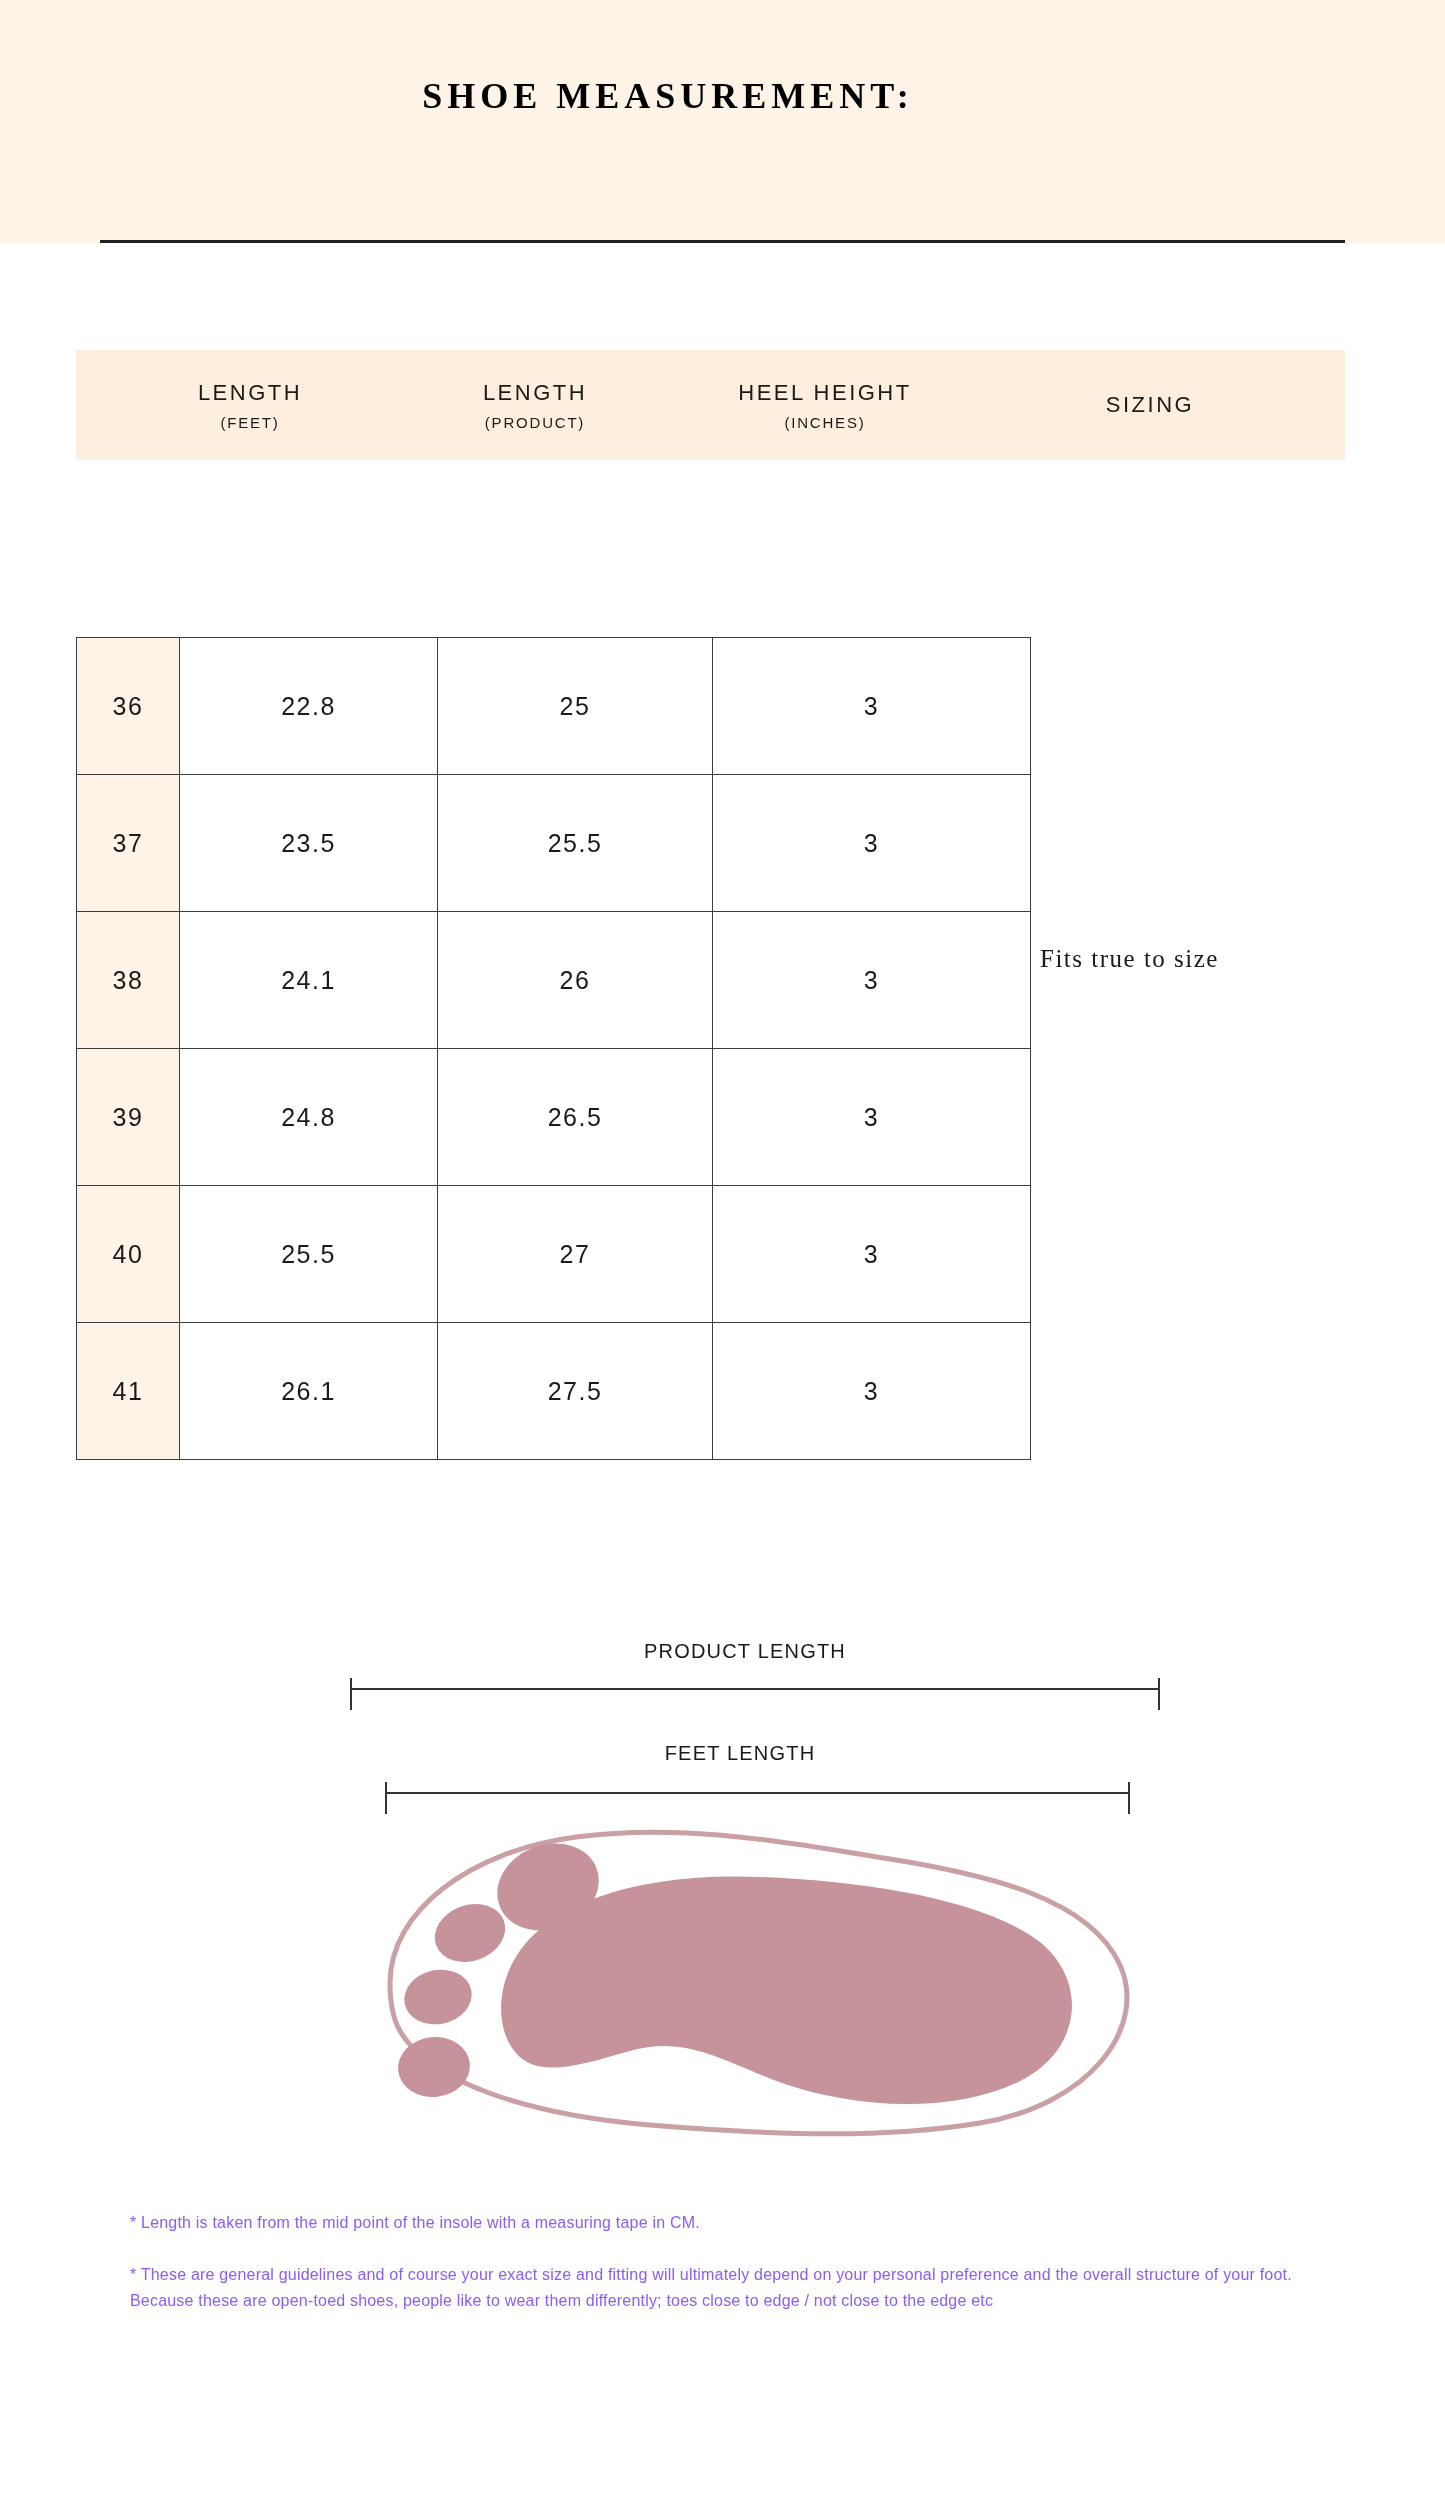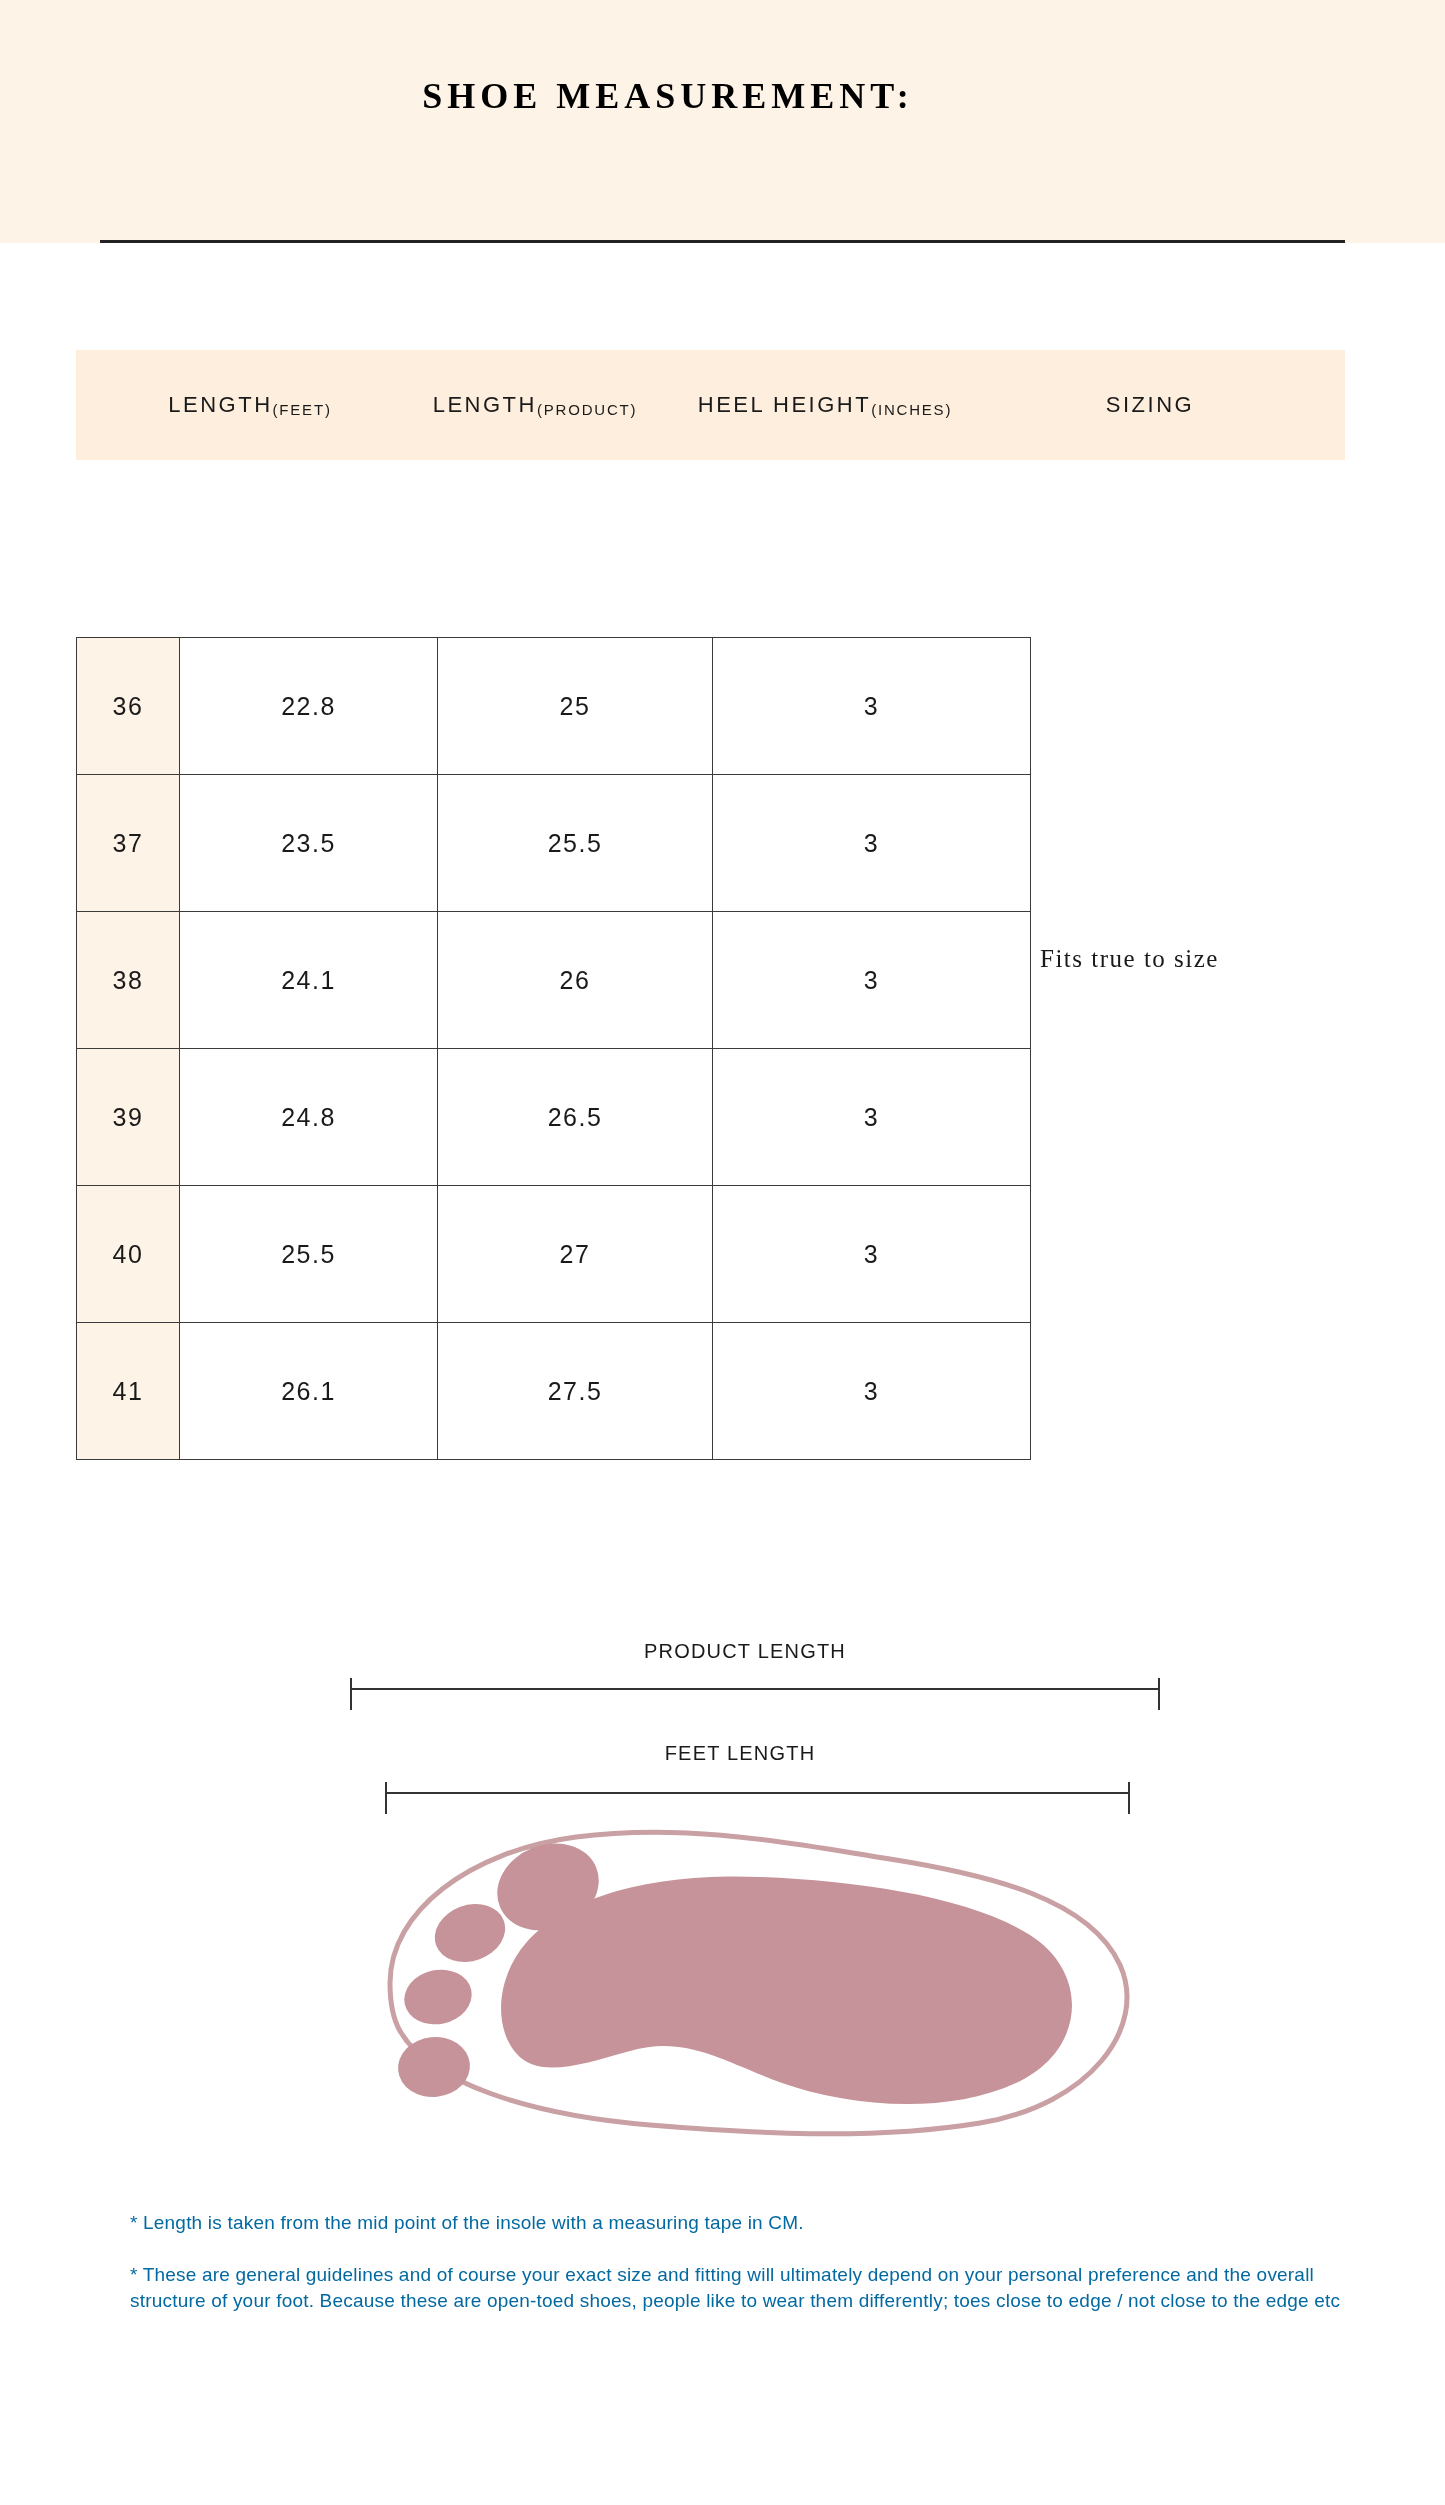--- a/index.html
+++ b/index.html
@@ -51,21 +51,21 @@
     top: 350px;
     width: 1269px;
     height: 110px;
     background: #fdeedd;
   }
   .col-head {
     position: absolute;
     top: 350px;
     height: 110px;
     display: flex;
-    flex-direction: row;
+    flex-direction: column;
     align-items: center;
     justify-content: center;
     color: #1a1a1a;
   }
   .col-head .ch-main {
     font-size: 22px;
     letter-spacing: 2.5px;
     text-transform: uppercase;
   }
   .col-head .ch-sub {
@@ -162,23 +162,23 @@
   }
 
   
   .notes {
     position: absolute;
     left: 130px;
     top: 2210px;
     width: 1230px;
   }
   .note {
-    font-size: 19px;
+    font-size: 16px;
     line-height: 26px;
-    color: #0369a1;
+    color: #8b5cf6;
     margin-bottom: 26px;
     letter-spacing: 0.2px;
   }
 </style>
 </head>
 <body>
 
 <div class="header-band"></div>
 <div class="page-title">SHOE MEASUREMENT:</div>
 <div class="title-rule"></div>

